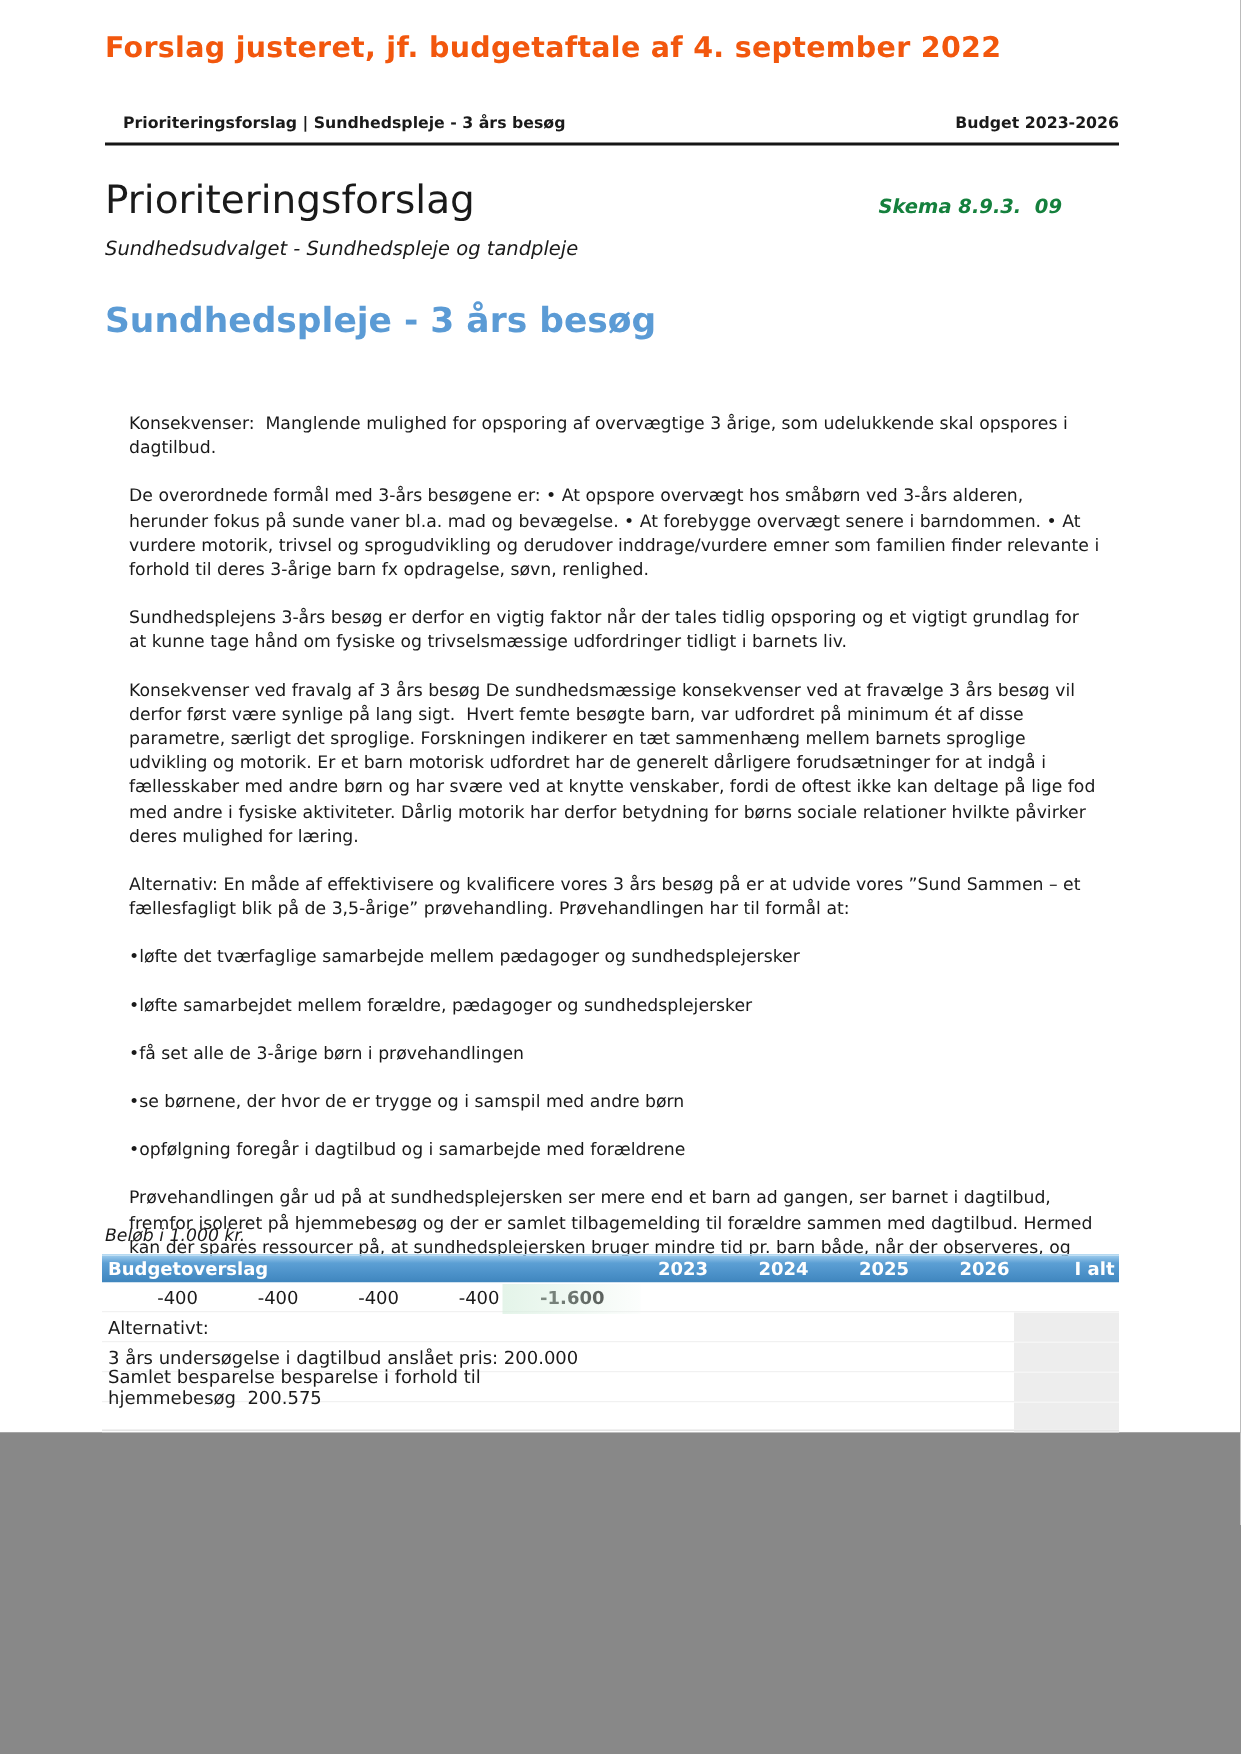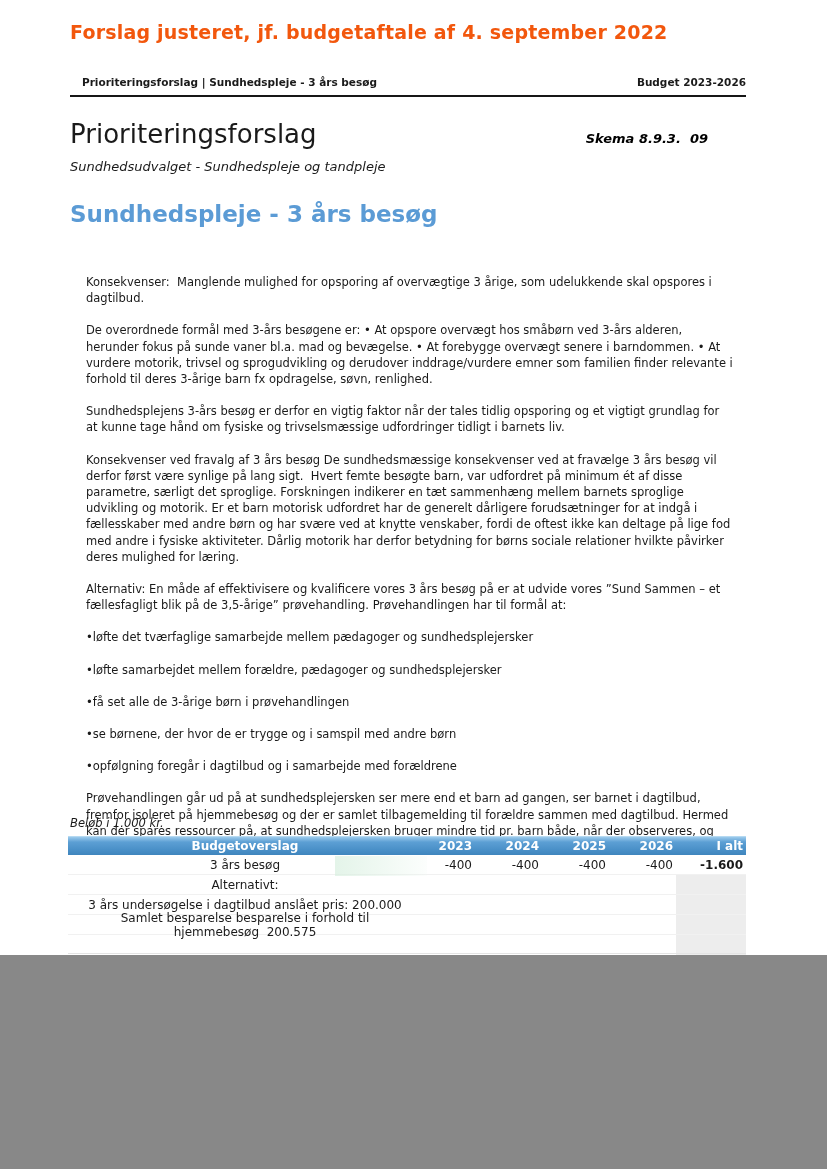--- a/index.html
+++ b/index.html
@@ -6,36 +6,36 @@
   .page{
     position:relative;width:827px;height:955px;margin:0 auto;background:#ffffff;
     font-family:"DejaVu Sans","Liberation Sans",sans-serif;color:#1a1a1a;overflow:hidden;
   }
   .banner{position:absolute;left:70px;top:21px;font-size:19px;font-weight:bold;color:#F2570D;letter-spacing:.2px;}
   .meta{position:absolute;left:70px;right:81px;top:76px;display:flex;justify-content:space-between;font-size:10.5px;font-weight:bold;margin-left:12px;}
   .meta span{white-space:pre-wrap;}
   .rule{position:absolute;left:70px;right:81px;top:95px;border-top:2px solid #161616;}
   .sectionrow{position:absolute;left:70px;right:81px;top:119px;display:flex;justify-content:space-between;align-items:baseline;}
   .section-title{font-size:26px;font-weight:normal;}
-  .skema{font-size:13px;font-weight:bold;font-style:italic;color:#000000;margin-right:38px;white-space:pre;}
+  .skema{font-size:13px;font-weight:bold;font-style:italic;color:#15803d;margin-right:38px;white-space:pre;}
   .subtitle{position:absolute;left:70px;top:159px;font-size:13px;font-style:italic;text-align:right;}
   .doctitle{position:absolute;left:70px;top:201px;margin:0;font-size:23px;font-weight:700;color:#5B9BD5;}
   .bodytext{position:absolute;left:70px;top:258px;width:680px;font-size:11.5px;line-height:16.2px;}
   .bodytext p{margin:16px;white-space:pre-wrap;}
   .caption{position:absolute;left:70px;top:816px;font-size:11.5px;font-style:italic;}
   .btable{position:absolute;left:68px;top:836px;width:678px;font-size:12px;}
   .trow{display:flex;align-items:center;box-sizing:border-box;}
   .thead,.tfoot{
     height:19px;color:#ffffff;font-weight:bold;
     background:linear-gradient(180deg,#9bcaec 0%,#5c9fd4 28%,#4a90c8 70%,#3f85bd 100%);
     border-top:1px solid #b5d9f1;
   }
   .tbody-row{height:20px;background:#ffffff;border-bottom:1px solid #f1f1f1;}
   .tbody-row.empty{height:19px;border-bottom:1px solid #e4e4e4;}
-  .cell-label{flex:1;padding-left:14px;white-space:pre-wrap;overflow:hidden;text-align:center;}
+  .cell-label{flex:1;padding-left:4px;white-space:pre-wrap;overflow:hidden;}
   .cell-num{width:67px;text-align:right;padding-right:3px;box-sizing:border-box;}
   .cell-total{width:70px;text-align:right;padding-right:3px;box-sizing:border-box;}
   .bold-total{font-weight:bold;}
   .grayband{background:#ededed;height:100%;display:flex;align-items:center;justify-content:flex-end;}
   .tfoot{margin-top:3px;}
   .tfoot .cell-num,.tfoot .cell-total{font-weight:bold;}
   .smudge-green{position:absolute;left:335px;top:856px;width:92px;height:20px;
     background:linear-gradient(90deg,rgba(213,238,221,.65),rgba(240,249,243,.2));pointer-events:none;}
   .smudge-yellow{position:absolute;left:69px;top:1039px;width:24px;height:7px;background:#f3ecc2;pointer-events:none;}
   .pagenum{position:absolute;left:0;right:0;top:1113px;text-align:center;font-size:10.5px;}
@@ -83,21 +83,20 @@
     <div class="trow thead">
       <div class="cell-label">Budgetoverslag</div>
       <div class="cell-num">2023</div>
       <div class="cell-num">2024</div>
       <div class="cell-num">2025</div>
       <div class="cell-num">2026</div>
       <div class="cell-total">I alt</div>
     </div>
 
     <div class="trow tbody-row">
-      <div class="cell-label">3 års besøg</div>
       <div class="cell-num">-400</div>
       <div class="cell-num">-400</div>
       <div class="cell-num">-400</div>
       <div class="cell-num">-400</div>
       <div class="cell-total bold-total">-1.600</div>
     </div>
 
     <div class="trow tbody-row">
       <div class="cell-label">Alternativt:</div>
       <div class="cell-num"></div>

